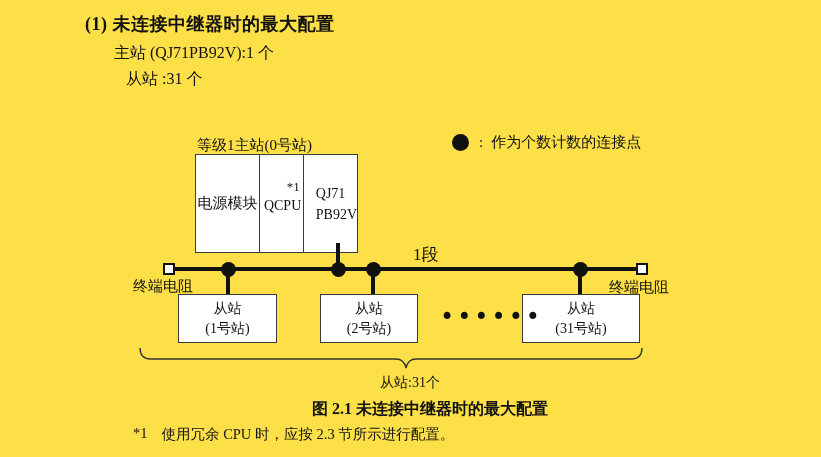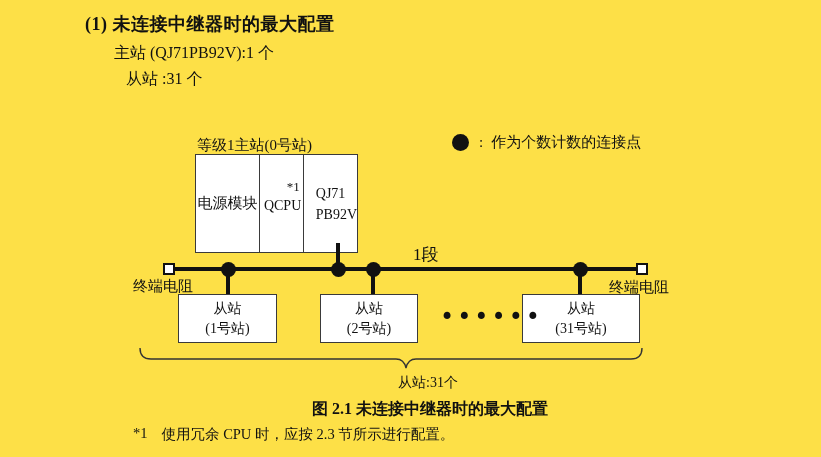--- a/index.html
+++ b/index.html
@@ -48,21 +48,21 @@
 
   
   .slave-box{top:294px;height:49px;border:1.5px solid #3a3a3a;box-sizing:border-box;display:flex;flex-direction:column;justify-content:center;font-size:14px;line-height:1.4;background:#fff;text-align:center;}
   .slave1{left:178px;width:99px;}
   .slave2{left:320px;width:98px;}
   .slave31{left:522px;width:118px;}
 
   .ellipsis{left:440px;top:303px;font-size:24px;letter-spacing:3px;color:#111;font-family:"DejaVu Sans",sans-serif;}
 
   .brace{left:138px;top:346px;}
-  .brace-label{left:373px;top:374px;width:110px;text-align:center;font-size:14px;}
+  .brace-label{left:355px;top:374px;width:110px;text-align:center;font-size:14px;}
 
   .caption{left:260px;top:399px;width:340px;text-align:center;font-size:16px;font-weight:bold;}
   .footnote{left:133px;top:425px;display:flex;font-size:14.5px;}
   .footnote .marker{margin-right:14px;}
 </style>
 </head>
 <body>
 
 <div id="page">
 

